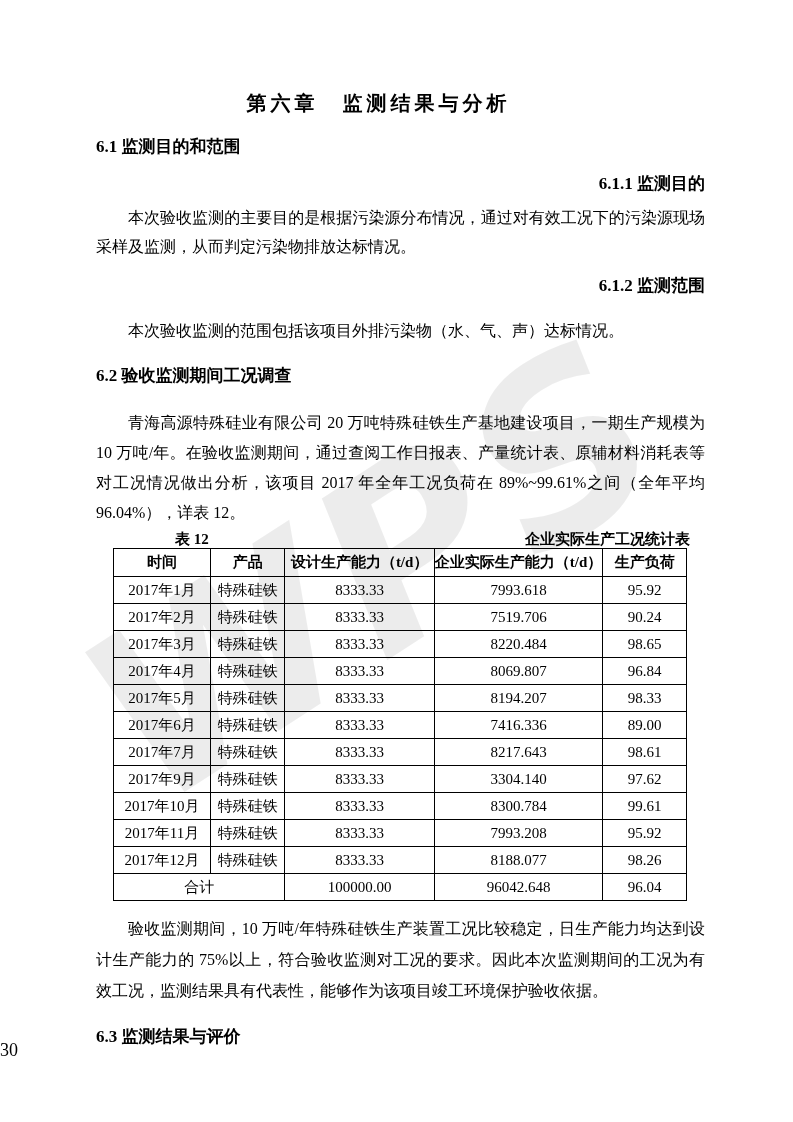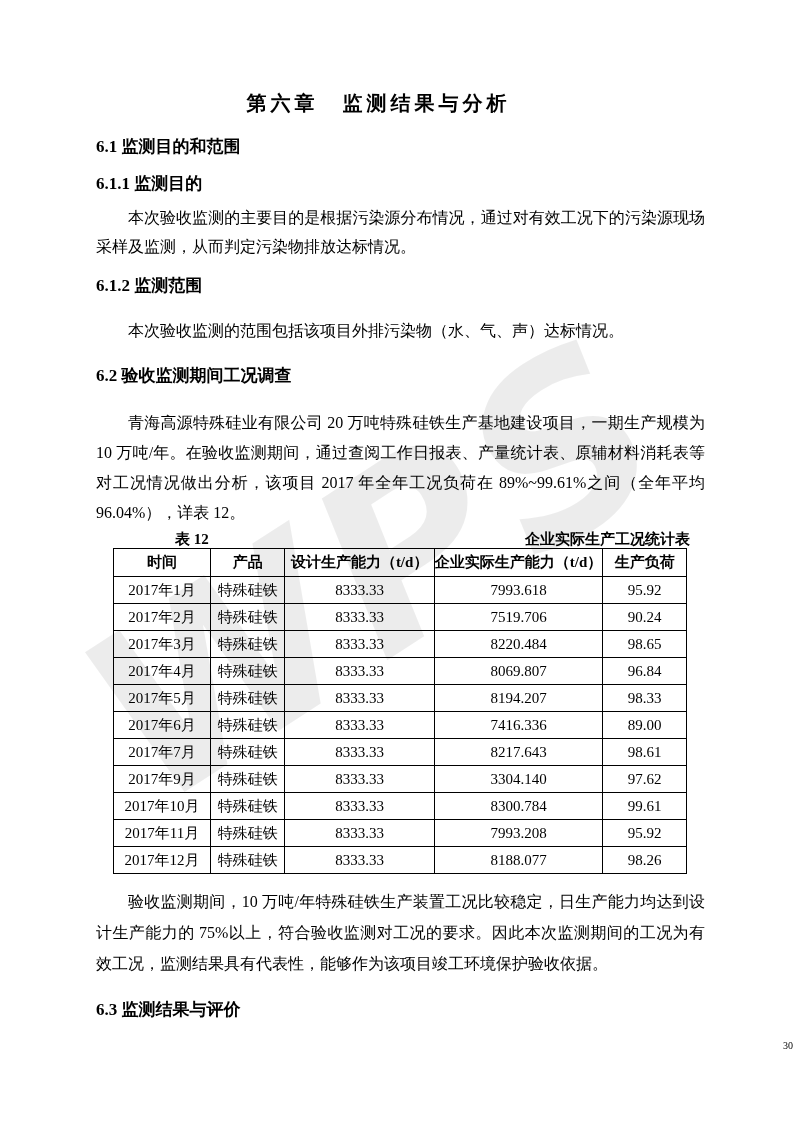--- a/index.html
+++ b/index.html
@@ -39,21 +39,21 @@
   .doc-title {
     font-size: 20px;
     line-height: 26px;
     font-weight: bold;
     letter-spacing: 4px;
     text-align: center;
     transform: translateX(-22px);
     white-space: pre;
   }
   .h2 { font-size: 17px; line-height: 24px; font-weight: bold; margin-top: 19px; }
-  .h3 { font-size: 17px; line-height: 24px; font-weight: bold; margin-top: 13px; }
+  .h3 { font-size: 17px; line-height: 24px; font-weight: bold; margin-top: 13px; text-align: right; }
   p.body {
     font-size: 16px;
     line-height: 29px;
     margin: 7px 0 0 0;
     text-indent: 2em;
     text-align: justify;
   }
   p.body.p62 { margin-top: 20px; line-height: 30px; }
   p.body.p612 { margin-top: 18px; }
   p.body.conclusion { margin-top: 12px; line-height: 31px; }
@@ -96,22 +96,22 @@
   .col-time   { width: 96px; }
   .col-prod   { width: 74px; }
   .col-design { width: 148px; }
   .col-actual { width: 167px; }
   .col-load   { width: 83px; }
   .page-number {
     position: absolute;
     left: 0;
     top: 1040px;
     width: 100%;
-    text-align: right;
-    font-size: 10px;
+    text-align: left;
+    font-size: 18px;
     z-index: 1;
   }
 </style>
 </head>
 <body>
 
 <div class="page">
 
   <div class="watermark">WPS</div>
 
@@ -215,20 +215,26 @@
           <td>7993.208</td>
           <td>95.92</td>
         </tr>
         <tr>
           <td>2017年12月</td>
           <td>特殊硅铁</td>
           <td>8333.33</td>
           <td>8188.077</td>
           <td>98.26</td>
         </tr>
+        <tr>
+          <td colspan="2">合计</td>
+          <td>100000.00</td>
+          <td>96042.648</td>
+          <td>96.04</td>
+        </tr>
       </tbody>
     </table>
 
     <p class="body conclusion">验收监测期间，10 万吨/年特殊硅铁生产装置工况比较稳定，日生产能力均达到设计生产能力的 75%以上，符合验收监测对工况的要求。因此本次监测期间的工况为有效工况，监测结果具有代表性，能够作为该项目竣工环境保护验收依据。</p>
 
     <div class="h2">6.3 监测结果与评价</div>
 
   </div>
 
   <div class="page-number">30</div>

